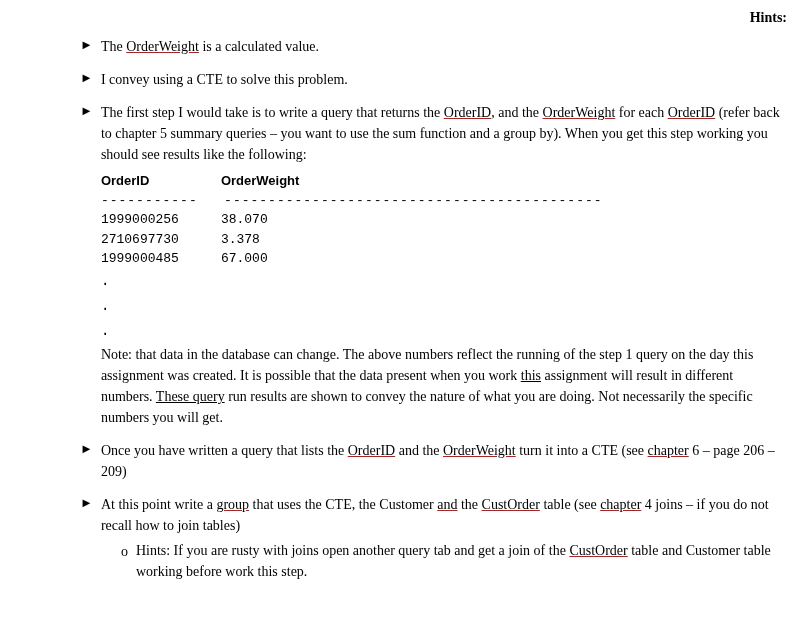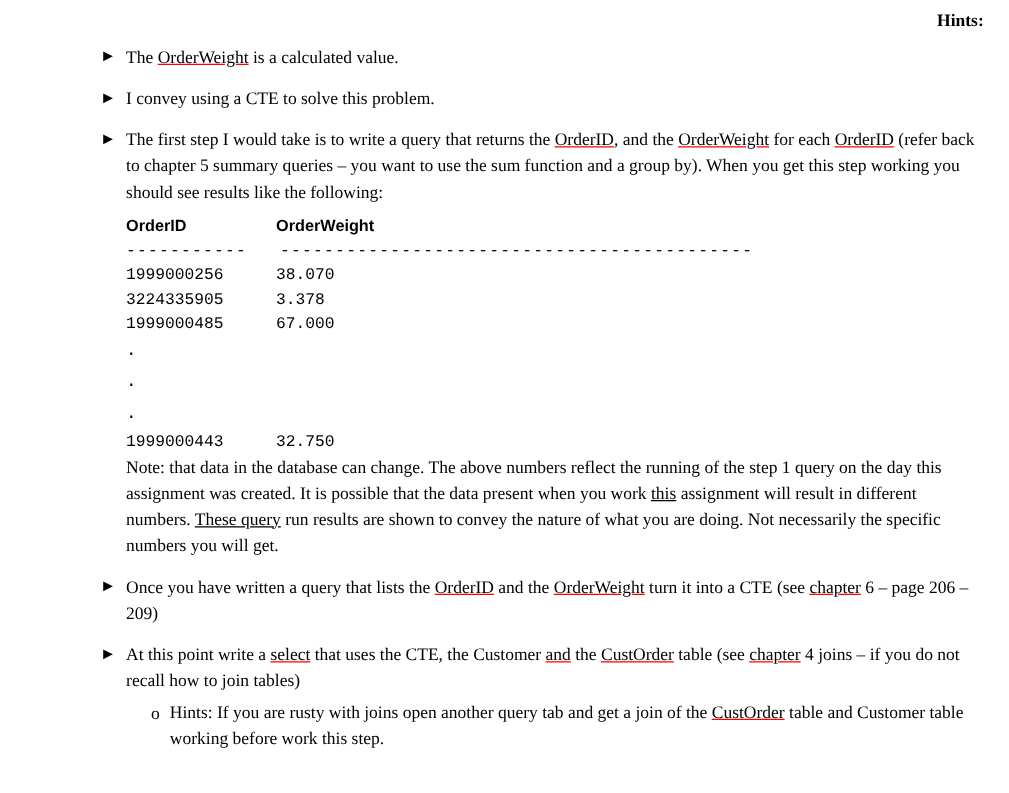--- a/index.html
+++ b/index.html
@@ -123,26 +123,25 @@
         for each <span class="red-underline">OrderID</span> (refer back to chapter 5 summary queries – you want to use the sum
         function and a group by).   When you get this step working you should see results like the
         following:
 
         <div class="data-table">
           <div class="header-row">
             <span class="col1">OrderID</span><span class="col2">OrderWeight</span>
           </div>
           <div class="separator">-----------&nbsp;&nbsp;&nbsp;-------------------------------------------</div>
           <div><span class="col1">1999000256</span><span class="col2">38.070</span></div>
-          <div><span class="col1">3224335905</span><span class="col2">3.378</span></div>
+          <div><span class="col1">2710697730</span><span class="col2">3.378</span></div>
           <div><span class="col1">1999000485</span><span class="col2">67.000</span></div>
           <div class="dots">.</div>
           <div class="dots">.</div>
           <div class="dots">.</div>
-          <div><span class="col1">1999000443</span><span class="col2">32.750</span></div>
         </div>
 
         <p class="note-text">
           Note:  that data in the database can change.  The above numbers reflect the running of the
           step 1 query on the day this assignment was created.  It is possible that the data present when
           you work <span class="underline">this</span> assignment will result in different numbers.  <span class="underline">These query</span> run results are shown
           to convey the nature of what you are doing.  Not necessarily the specific numbers you will
           get.
         </p>
       </div>
@@ -152,21 +151,21 @@
       <span class="arrow">►</span>
       <div class="bullet-content">
         Once you have written a query that lists the <span class="red-underline">OrderID</span> and the <span class="red-underline">OrderWeight</span>  turn it into a CTE
         (see <span class="red-underline">chapter</span> 6 – page 206 – 209)
       </div>
     </li>
 
     <li class="bullet-item">
       <span class="arrow">►</span>
       <div class="bullet-content">
-        At this point write a <span class="red-underline">select</span> that uses the CTE, the Customer <span class="red-underline">and</span> the <span class="red-underline">CustOrder</span> table (see
+        At this point write a <span class="red-underline">group</span> that uses the CTE, the Customer <span class="red-underline">and</span> the <span class="red-underline">CustOrder</span> table (see
         <span class="red-underline">chapter</span> 4 joins – if you do not recall how to join tables)
 
         <ul class="sub-bullet-list">
           <li class="sub-bullet-item">
             <span class="circle-bullet">o</span>
             <div class="sub-content">
               Hints:  If you are rusty with joins open another query tab and get a join of the
               <span class="red-underline">CustOrder</span> table and Customer table working before work this step.
             </div>
           </li>

